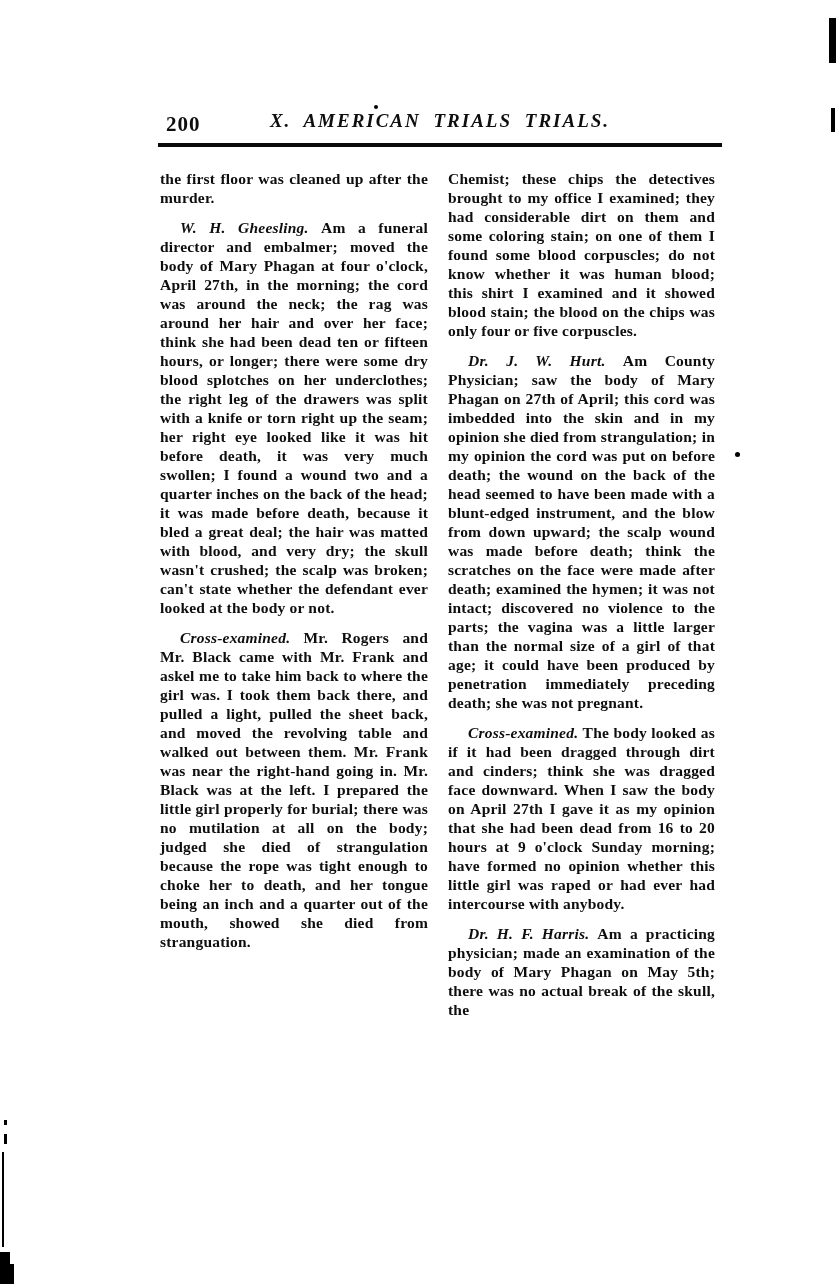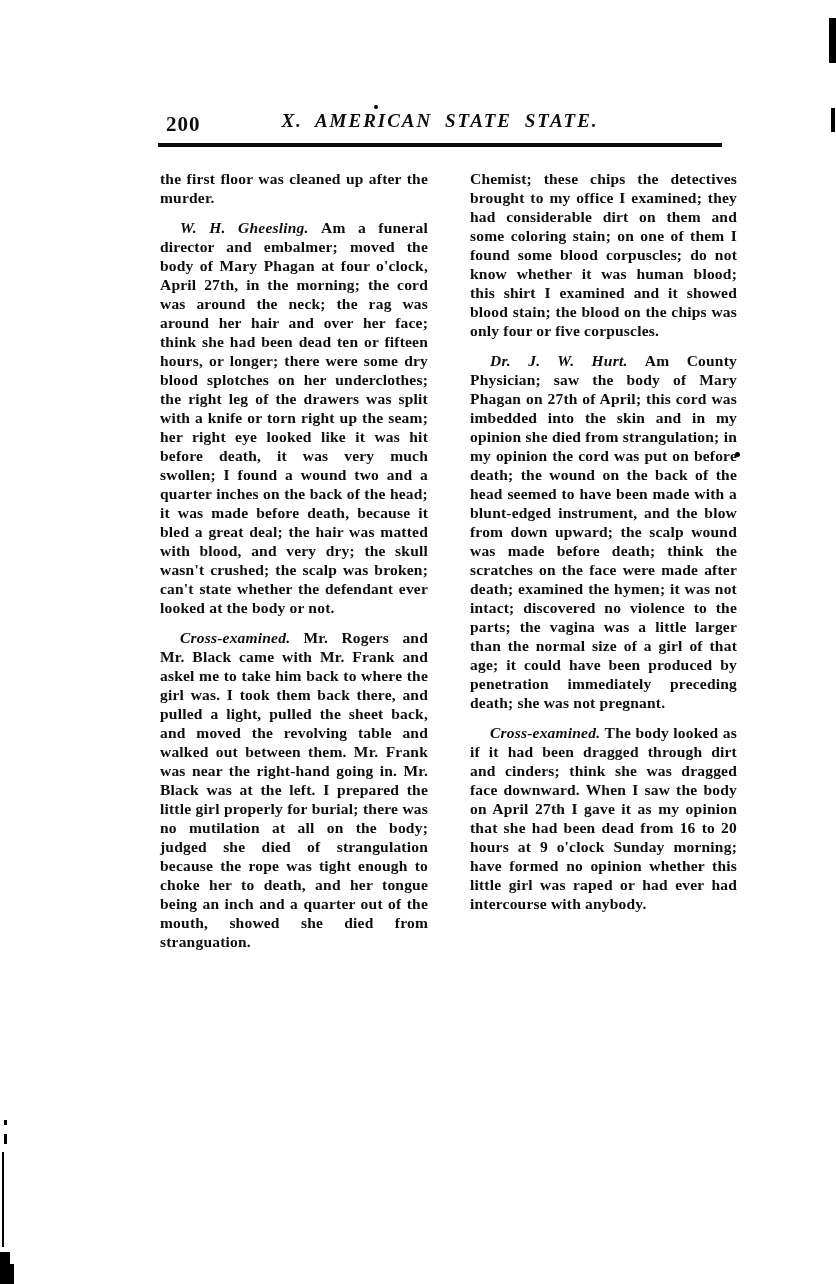--- a/index.html
+++ b/index.html
@@ -39,48 +39,49 @@
   }
   .column {
     position: absolute; top: 158px;
     font-size: 15.5px;
     line-height: 19px;
     font-weight: bold;
     text-align: justify;
     letter-spacing: 0.2px;
   }
   .column-left  { left: 160px; width: 268px; }
-  .column-right { left: 470px; width: 267px; }
+  .column-right { left: 448px; width: 267px; }
   .para { margin: 11px 0 6px 0; text-indent: 20px; }
   .para.no-indent { text-indent: 0; }
   .lead { font-style: italic; }
   .artifact { position: absolute; background: #000; }
   .speck { border-radius: 50%; }
 </style>
 </head>
 <body>
 
 <div class="page">
 
   <div class="page-header">
     <span class="page-number">200</span>
-    <span class="header-title">X.   AMERICAN  STATE  STATE.</span>
+    <span class="header-title">X.   AMERICAN  TRIALS  TRIALS.</span>
   </div>
 
   <div class="header-rule"></div>
 
   <div class="column column-left">
       <p class="para no-indent">the first floor was cleaned up after the murder.</p>
       <p class="para"><span class="lead">W. H. Gheesling. </span>Am a funeral director and embalmer; moved the body of Mary Phagan at four o'clock, April 27th, in the morning; the cord was around the neck; the rag was around her hair and over her face; think she had been dead ten or fifteen hours, or longer; there were some dry blood splotches on her underclothes; the right leg of the drawers was split with a knife or torn right up the seam; her right eye looked like it was hit before death, it was very much swollen; I found a wound two and a quarter inches on the back of the head; it was made before death, because it bled a great deal; the hair was matted with blood, and very dry; the skull wasn't crushed; the scalp was broken; can't state whether the defendant ever looked at the body or not.</p>
       <p class="para"><span class="lead">Cross-examined. </span>Mr. Rogers and Mr. Black came with Mr. Frank and askel me to take him back to where the girl was. I took them back there, and pulled a light, pulled the sheet back, and moved the revolving table and walked out between them. Mr. Frank was near the right-hand going in. Mr. Black was at the left. I prepared the little girl properly for burial; there was no mutilation at all on the body; judged she died of strangulation because the rope was tight enough to choke her to death, and her tongue being an inch and a quarter out of the mouth, showed she died from stranguation.</p>
     </div>
   <div class="column column-right">
       <p class="para no-indent">Chemist; these chips the detectives brought to my office I examined; they had considerable dirt on them and some coloring stain; on one of them I found some blood corpuscles; do not know whether it was human blood; this shirt I examined and it showed blood stain; the blood on the chips was only four or five corpuscles.</p>
       <p class="para"><span class="lead">Dr. J. W. Hurt. </span>Am County Physician; saw the body of Mary Phagan on 27th of April; this cord was imbedded into the skin and in my opinion she died from strangulation; in my opinion the cord was put on before death; the wound on the back of the head seemed to have been made with a blunt-edged instrument, and the blow from down upward; the scalp wound was made before death; think the scratches on the face were made after death; examined the hymen; it was not intact; discovered no violence to the parts; the vagina was a little larger than the normal size of a girl of that age; it could have been produced by penetration immediately preceding death; she was not pregnant.</p>
       <p class="para"><span class="lead">Cross-examined. </span>The body looked as if it had been dragged through dirt and cinders; think she was dragged face downward. When I saw the body on April 27th I gave it as my opinion that she had been dead from 16 to 20 hours at 9 o'clock Sunday morning; have formed no opinion whether this little girl was raped or had ever had intercourse with anybody.</p>
+      <p class="para"><span class="lead">Dr. H. F. Harris. </span>Am a practicing physician; made an examination of the body of Mary Phagan on May 5th; there was no actual break of the skull, the</p>
     </div>
 
   <div class="artifact speck" style="left:374px; top:105px; width:4px; height:4px;"></div>
   <div class="artifact speck" style="left:735px; top:452px; width:5px; height:5px;"></div>
   <div class="artifact" style="left:829px; top:18px; width:7px; height:45px;"></div>
   <div class="artifact" style="left:831px; top:108px; width:4px; height:24px;"></div>
   <div class="artifact" style="left:4px; top:1120px; width:3px; height:5px;"></div>
   <div class="artifact" style="left:4px; top:1134px; width:3px; height:10px;"></div>
   <div class="artifact" style="left:2px; top:1152px; width:2px; height:95px;"></div>
   <div class="artifact" style="left:0px; top:1252px; width:10px; height:32px;"></div>

